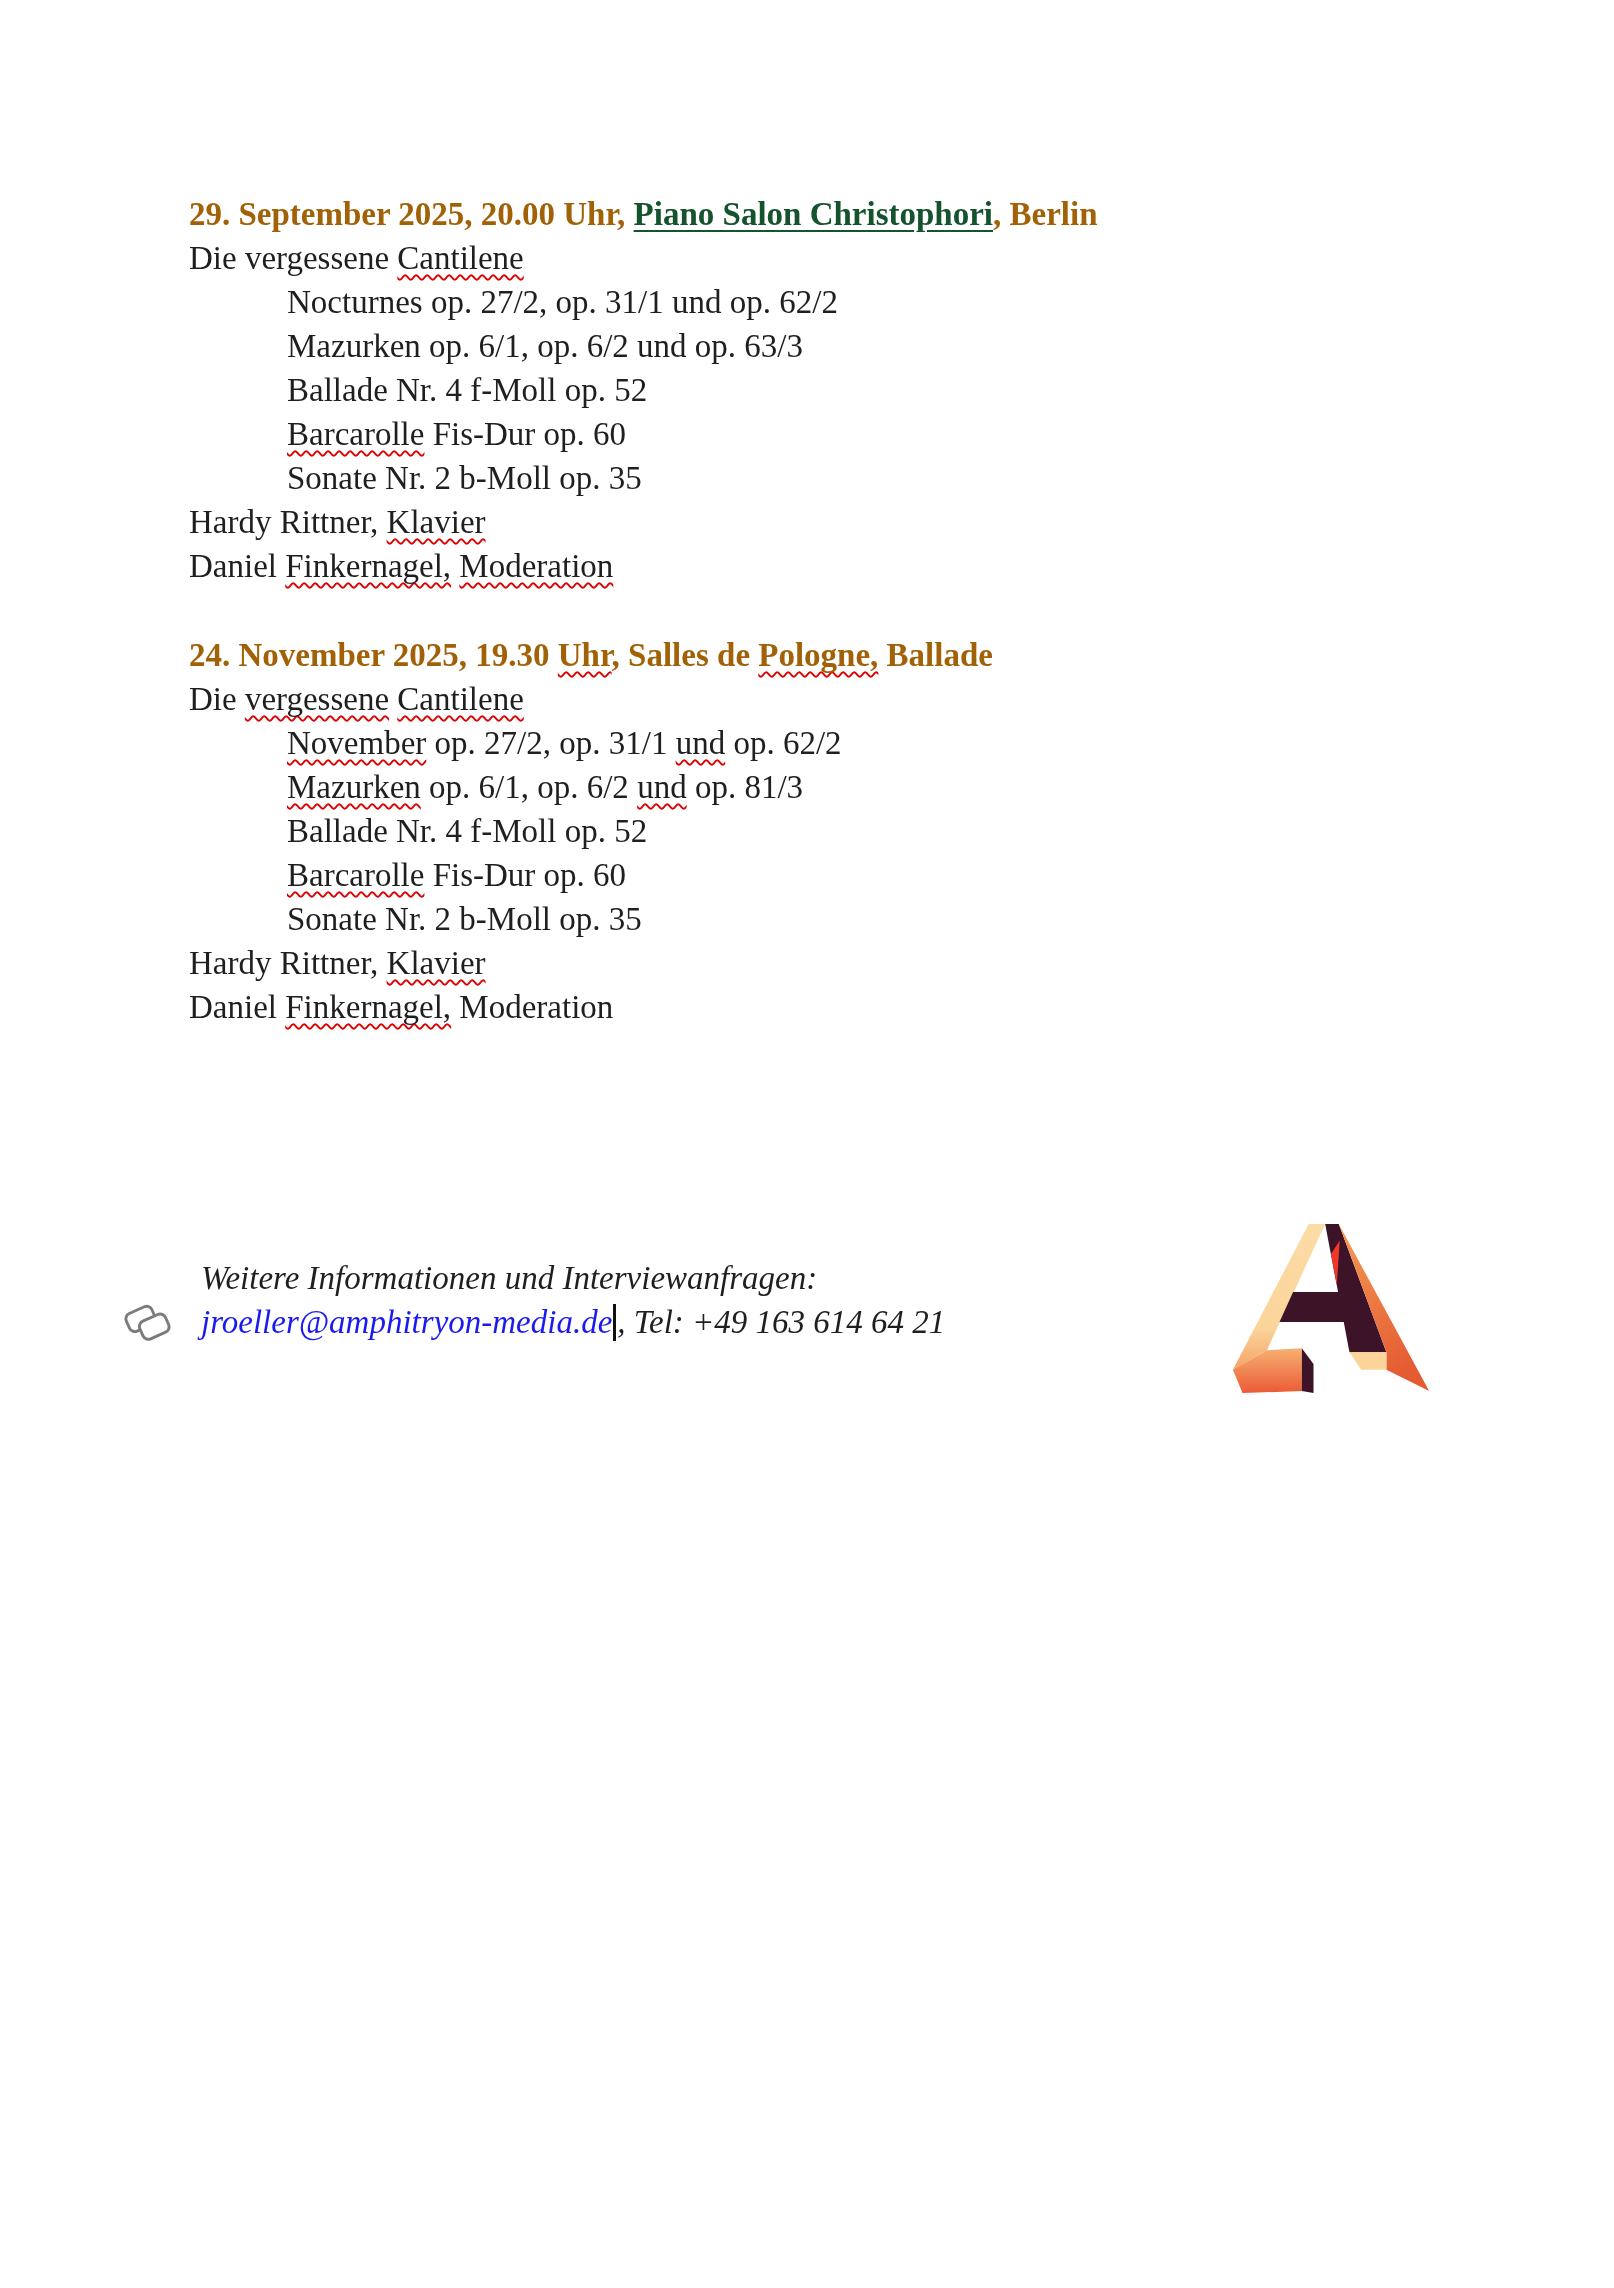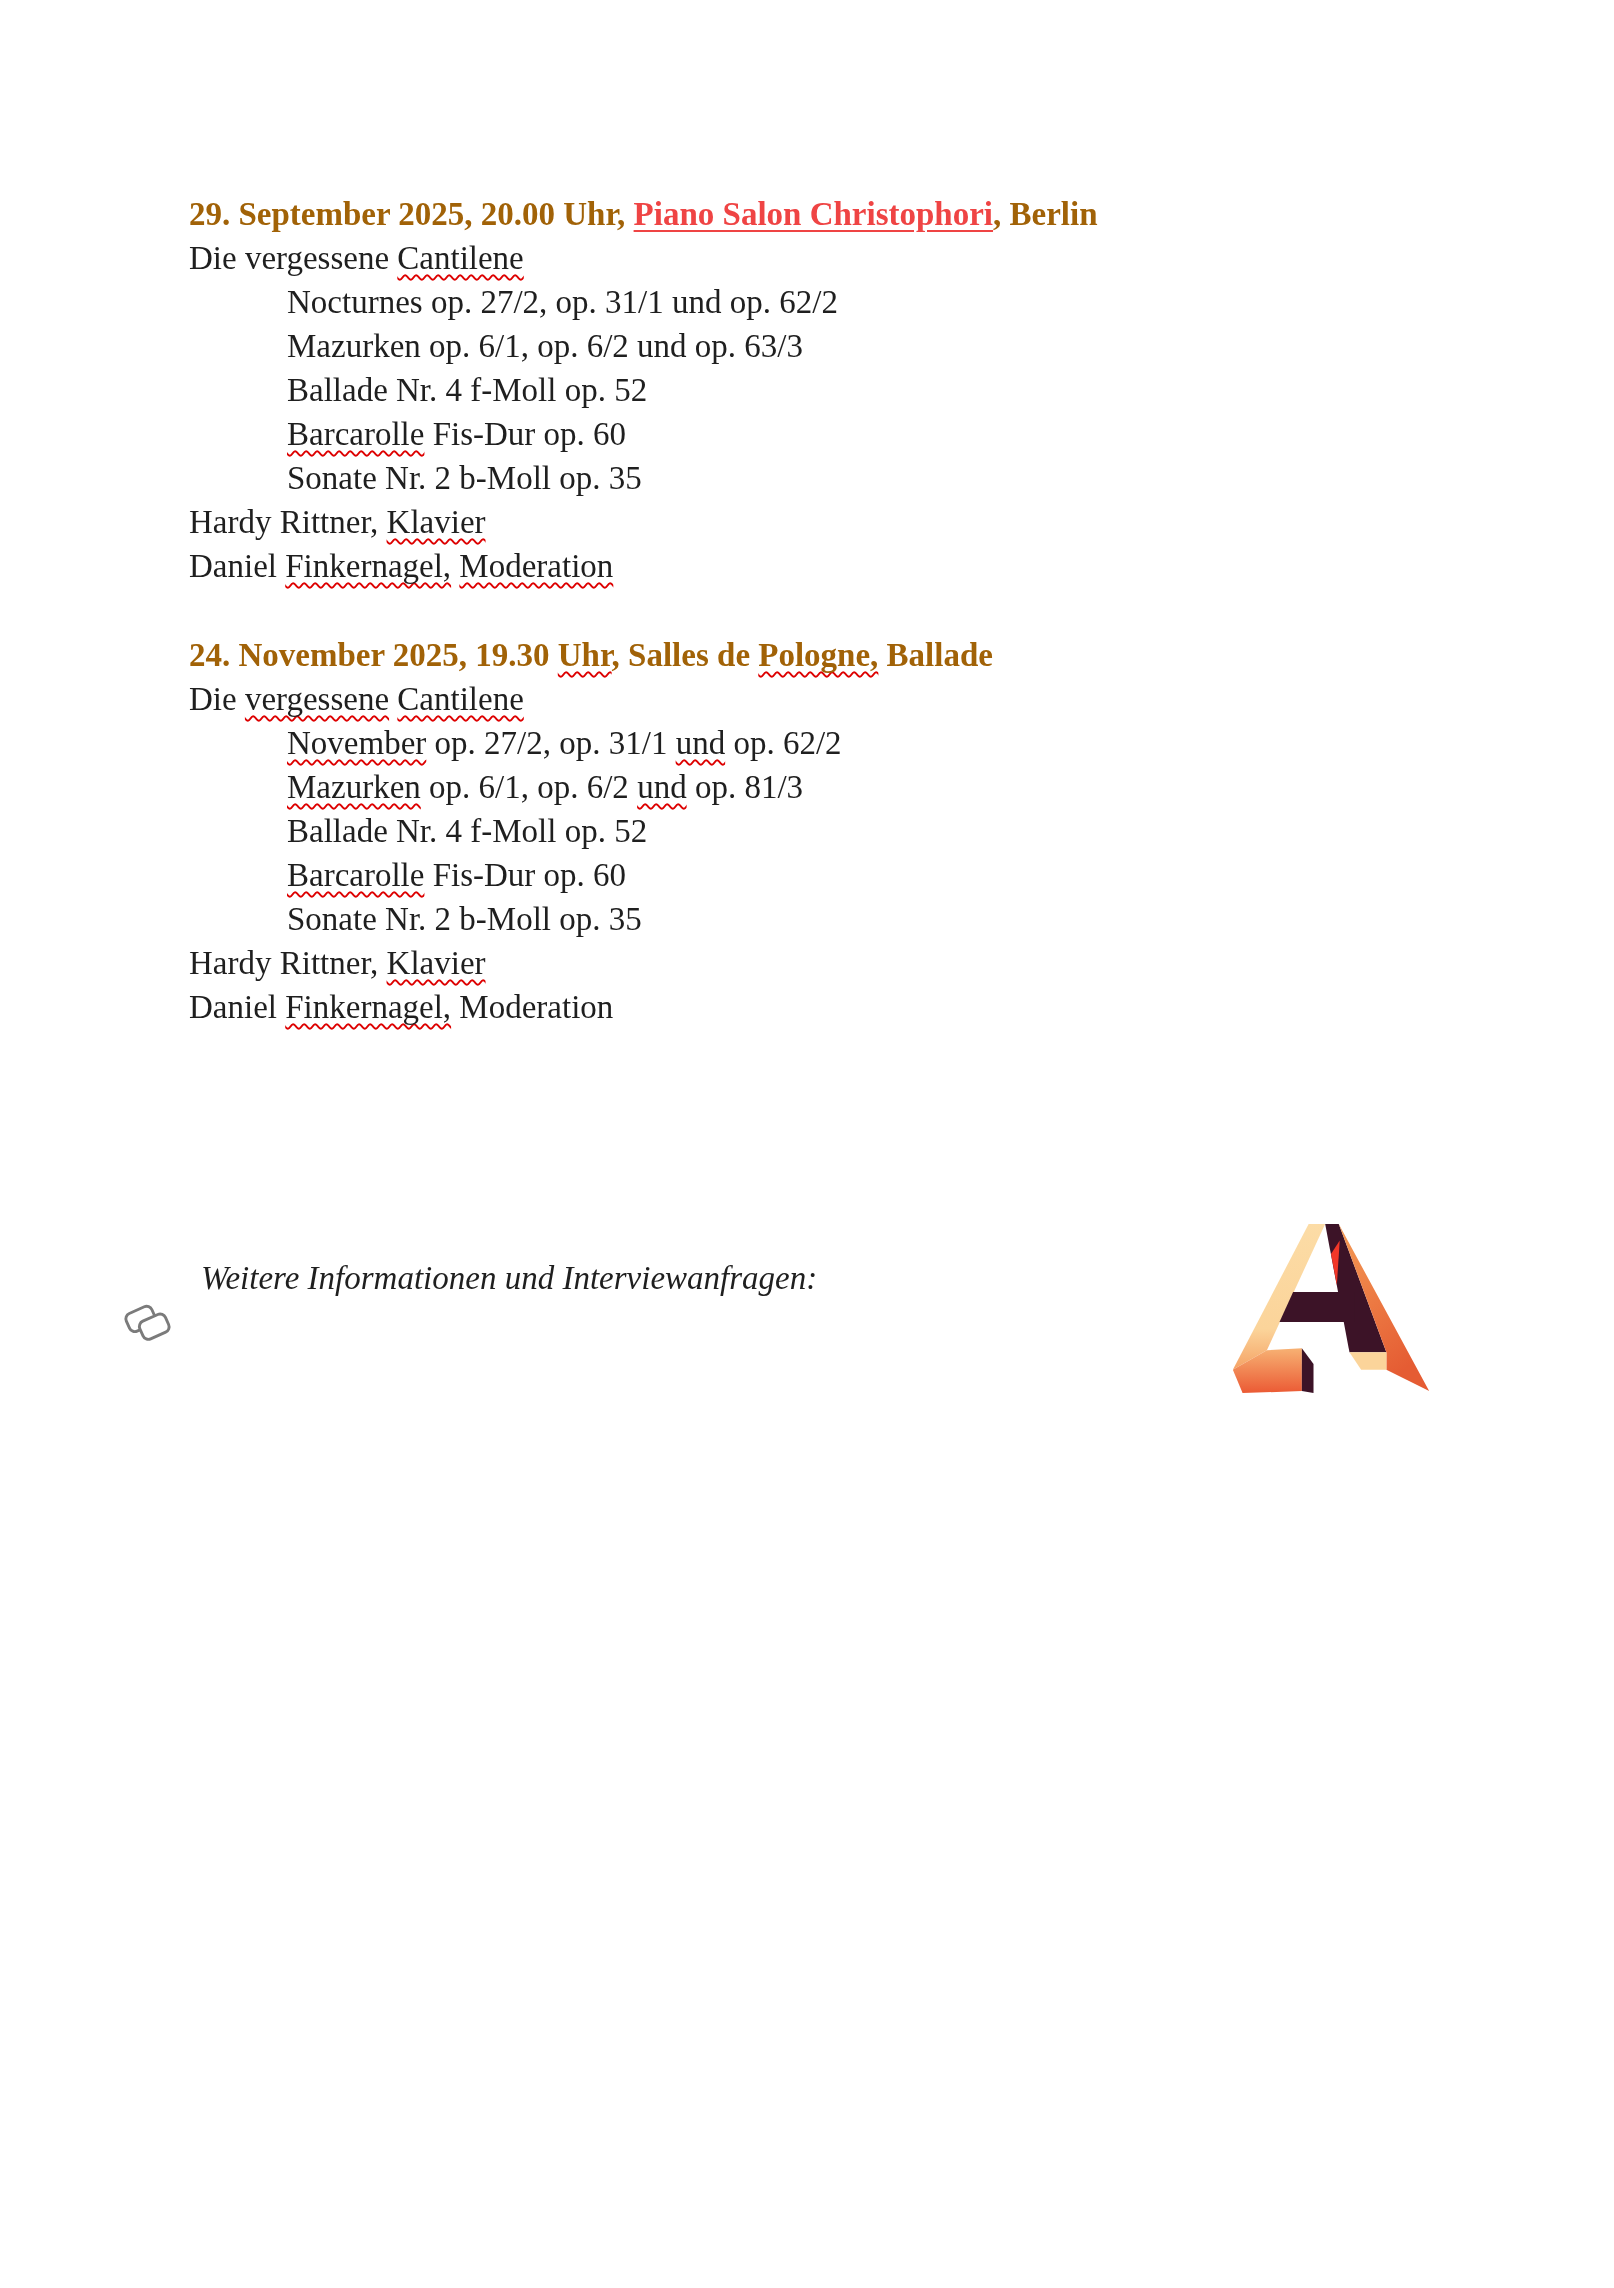--- a/index.html
+++ b/index.html
@@ -11,21 +11,21 @@
     font-size:33px;line-height:44px;
     color:#1f1f1f;
     overflow:hidden;
   }
   .content{position:absolute;left:189px;top:192px;}
   .line{white-space:nowrap;}
   .ind{padding-left:98px;}
   .b{font-weight:bold;color:#a16207;}
   .it{}
   .link{
-    color:#ef4444;font-weight:bold;
+    color:#14532d;font-weight:bold;
     text-decoration:underline;
     text-decoration-thickness:2.4px;
     text-underline-offset:4.9px;
     cursor:pointer;
   }
   .email{color:#1b1bf0;cursor:pointer;}
   .sp{
     text-decoration-line:underline;
     text-decoration-style:wavy;
     text-decoration-color:#dd0000;
@@ -81,20 +81,21 @@
     <svg width="56" height="58" viewBox="0 0 58 60">
       <g fill="#ffffff" stroke="#7b7b7b" stroke-width="3" stroke-linejoin="round">
         <rect x="7" y="16" width="29" height="20" rx="6" transform="rotate(-24 21 26)"></rect>
         <rect x="21" y="24" width="29" height="20" rx="6" transform="rotate(-24 35 34)"></rect>
       </g>
     </svg>
   </div>
 
   <div class="footer">
     <div class="line"><span>Weitere Informationen und Interviewanfragen:</span></div>
+    <div class="line"><span class="email">jroeller@amphitryon-media.de</span><span class="caret"></span><span>, Tel: +49 163 614 64 21</span></div>
   </div>
 
   <div class="logo">
     <svg width="206" height="180" viewBox="0 0 212 185">
       <defs>
         <linearGradient id="lgCream" x1="0" y1="0" x2="0" y2="1">
           <stop offset="0" stop-color="#FCDCA6"></stop>
           <stop offset="0.72" stop-color="#FBD49A"></stop>
           <stop offset="1" stop-color="#F5A265"></stop>
         </linearGradient>

